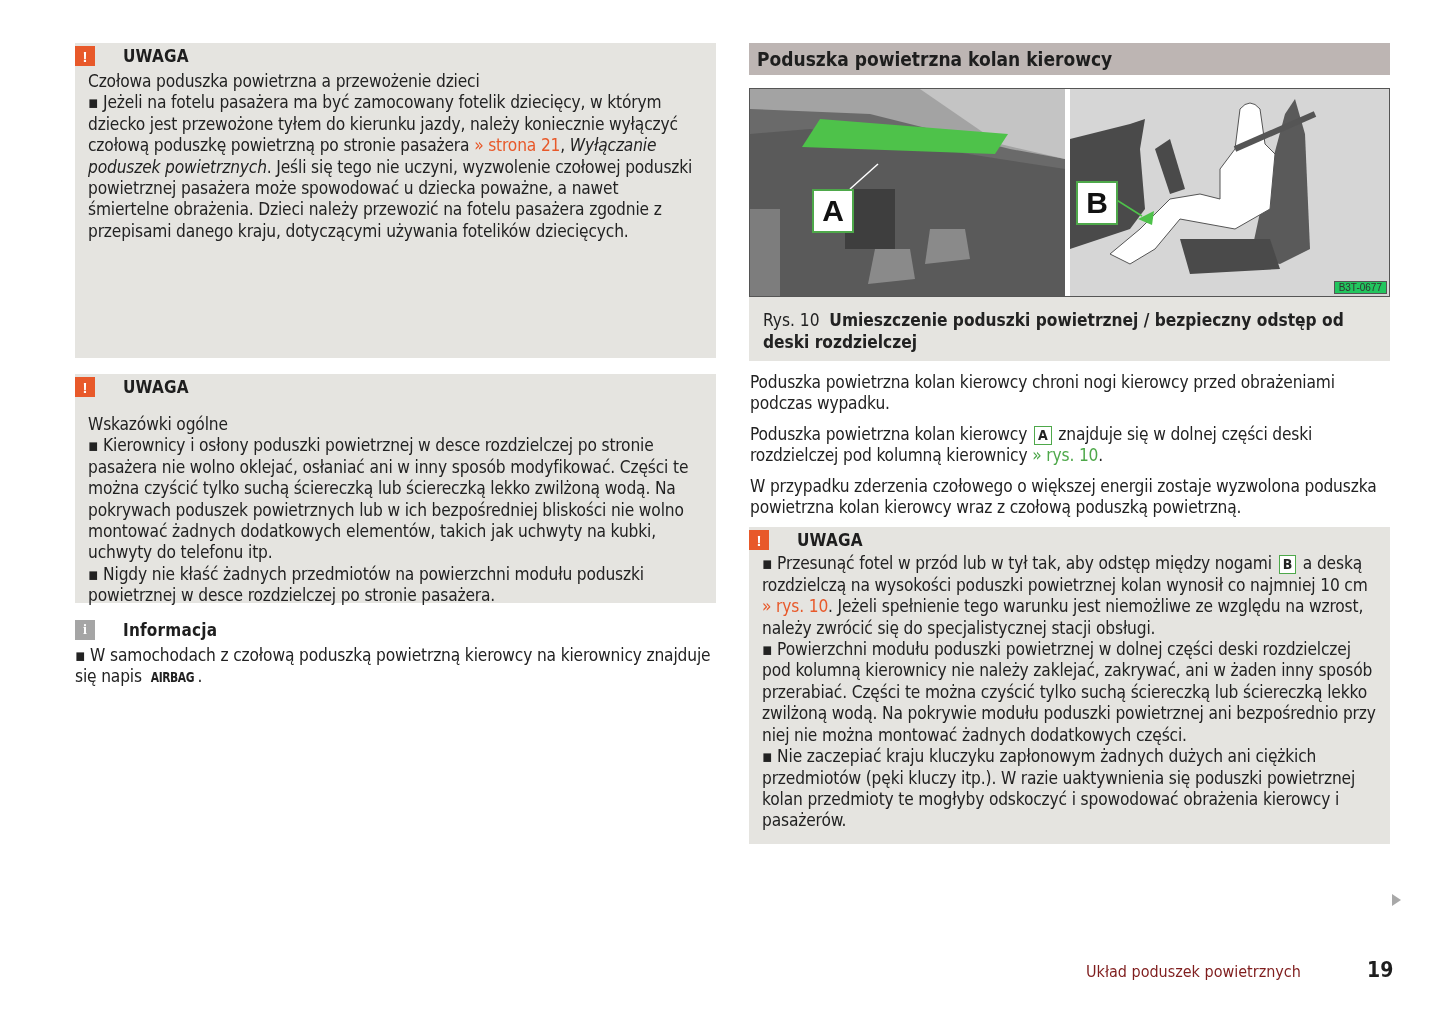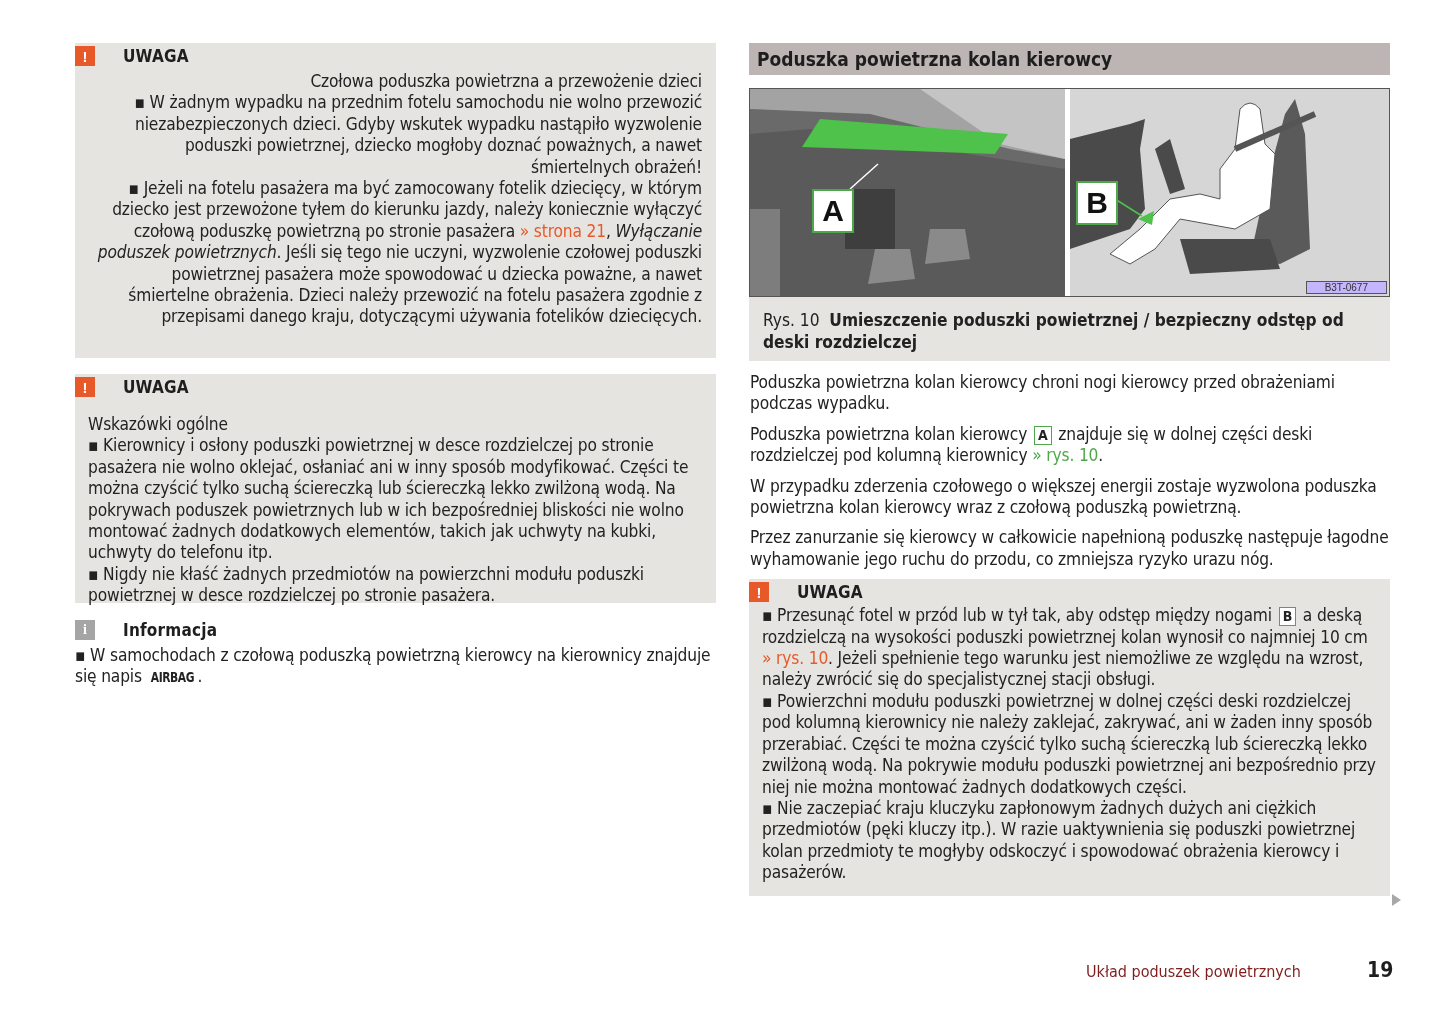--- a/index.html
+++ b/index.html
@@ -37,22 +37,22 @@
   .section-title {
     background: #bdb5b3; height: 32px; font-size: 19px; font-weight: bold; color: #1e1e1e;
     padding-left: 8px; display: flex; align-items: center;
   }
   .figure {
     margin-top: 13px; height: 207px; border: 1.5px solid #555; display: flex; position: relative; background: #fff;
   }
   .fig-left { width: 315px; height: 100%; background: #6e6e6e; position: relative; overflow: hidden; }
   .fig-right { flex: 1; margin-left: 5px; height: 100%; background: #d8d8d8; position: relative; overflow: hidden; }
   .fig-code {
-    position: absolute; right: 2px; bottom: 2px; background: #c4b5fd; border: 1px solid #555;
-    font-size: 10px; padding: 0 18px; font-family: "Liberation Sans", sans-serif; color: #333;
+    position: absolute; right: 2px; bottom: 2px; background: #22c55e; border: 1px solid #555;
+    font-size: 10px; padding: 0 4px; font-family: "Liberation Sans", sans-serif; color: #333;
   }
   .callout {
     position: absolute; background: #fff; border: 2px solid #4ea84a; font-size: 30px; font-weight: bold;
     font-family: "Liberation Sans", sans-serif; width: 38px; height: 40px; display: flex;
     align-items: center; justify-content: center; color: #111;
   }
   .caption { padding: 12px 7px 8px 14px; font-size: 17.2px; line-height: 22px; }
   .caption b { font-weight: bold; }
   .body-p { font-size: 17.2px; line-height: 21.4px; margin: 0 0 9px 1px; letter-spacing: -0.15px; }
   .footer-title { position: absolute; left: 1086px; top: 962px; font-size: 16px; font-weight: normal; color: #7f1d1d; }
@@ -65,23 +65,22 @@
 </head>
 <body>
 
 <div class="col-left">
 
   <div class="box warn-box" style="height:303px;">
     <div class="hdr">
       <span class="warn-icon">!</span>
       <span class="hdr-title">UWAGA</span>
     </div>
-    <div class="txt" style="margin-top:4px;text-align:right;">
+    <div class="txt" style="margin-top:4px;">
       <p>Czołowa poduszka powietrzna a przewożenie dzieci</p>
-      <p>▪ W żadnym wypadku na przednim fotelu samochodu nie wolno przewozić niezabezpieczonych dzieci. Gdyby wskutek wypadku nastąpiło wyzwolenie poduszki powietrznej, dziecko mogłoby doznać poważnych, a nawet śmiertelnych obrażeń!</p>
       <p><span>▪ Jeżeli na fotelu pasażera ma być zamocowany fotelik dziecięcy, w którym dziecko jest przewożone tyłem do kierunku jazdy, należy koniecznie wyłączyć czołową poduszkę powietrzną po stronie pasażera </span><span class="link-orange">» strona 21</span><span>, </span><span class="ital">Wyłączanie poduszek powietrznych</span><span>. Jeśli się tego nie uczyni, wyzwolenie czołowej poduszki powietrznej pasażera może spowodować u dziecka poważne, a nawet śmiertelne obrażenia. Dzieci należy przewozić na fotelu pasażera zgodnie z przepisami danego kraju, dotyczącymi używania fotelików dziecięcych.</span></p>
     </div>
   </div>
 
   <div class="box warn-box" style="margin-top:16px; height:217px;">
     <div class="hdr">
       <span class="warn-icon">!</span>
       <span class="hdr-title">UWAGA</span>
     </div>
     <div class="txt" style="margin-top:16px;">
@@ -140,21 +139,20 @@
 
   <div class="box caption">
     <span>Rys. 10</span>&nbsp;
     <b>Umieszczenie poduszki powietrznej / bezpieczny odstęp od deski rozdzielczej</b>
   </div>
 
   <div style="margin-top:11px;">
     <p class="body-p">Poduszka powietrzna kolan kierowcy chroni nogi kierowcy przed obrażeniami podczas wypadku.</p>
     <p class="body-p"><span>Poduszka powietrzna kolan kierowcy </span><span class="marker">A</span><span> znajduje się w dolnej części deski rozdzielczej pod kolumną kierownicy </span><span class="link-green">» rys. 10</span><span>.</span></p>
     <p class="body-p">W przypadku zderzenia czołowego o większej energii zostaje wyzwolona poduszka powietrzna kolan kierowcy wraz z czołową poduszką powietrzną.</p>
-    <p class="body-p">Przez zanurzanie się kierowcy w całkowicie napełnioną poduszkę następuje łagodne wyhamowanie jego ruchu do przodu, co zmniejsza ryzyko urazu nóg.</p>
   </div>
 
   <div class="box warn-box" style="margin-top:8px; padding-bottom:12px;">
     <div class="hdr">
       <span class="warn-icon">!</span>
       <span class="hdr-title">UWAGA</span>
     </div>
     <div class="txt" style="margin-top:2px;">
       <p><span>▪ Przesunąć fotel w przód lub w tył tak, aby odstęp między nogami </span><span class="marker">B</span><span> a deską rozdzielczą na wysokości poduszki powietrznej kolan wynosił co najmniej 10 cm </span><span class="link-orange">» rys. 10</span><span>. Jeżeli spełnienie tego warunku jest niemożliwe ze względu na wzrost, należy zwrócić się do specjalistycznej stacji obsługi.</span></p>
       <p>▪ Powierzchni modułu poduszki powietrznej w dolnej części deski rozdzielczej pod kolumną kierownicy nie należy zaklejać, zakrywać, ani w żaden inny sposób przerabiać. Części te można czyścić tylko suchą ściereczką lub ściereczką lekko zwilżoną wodą. Na pokrywie modułu poduszki powietrznej ani bezpośrednio przy niej nie można montować żadnych dodatkowych części.</p>

